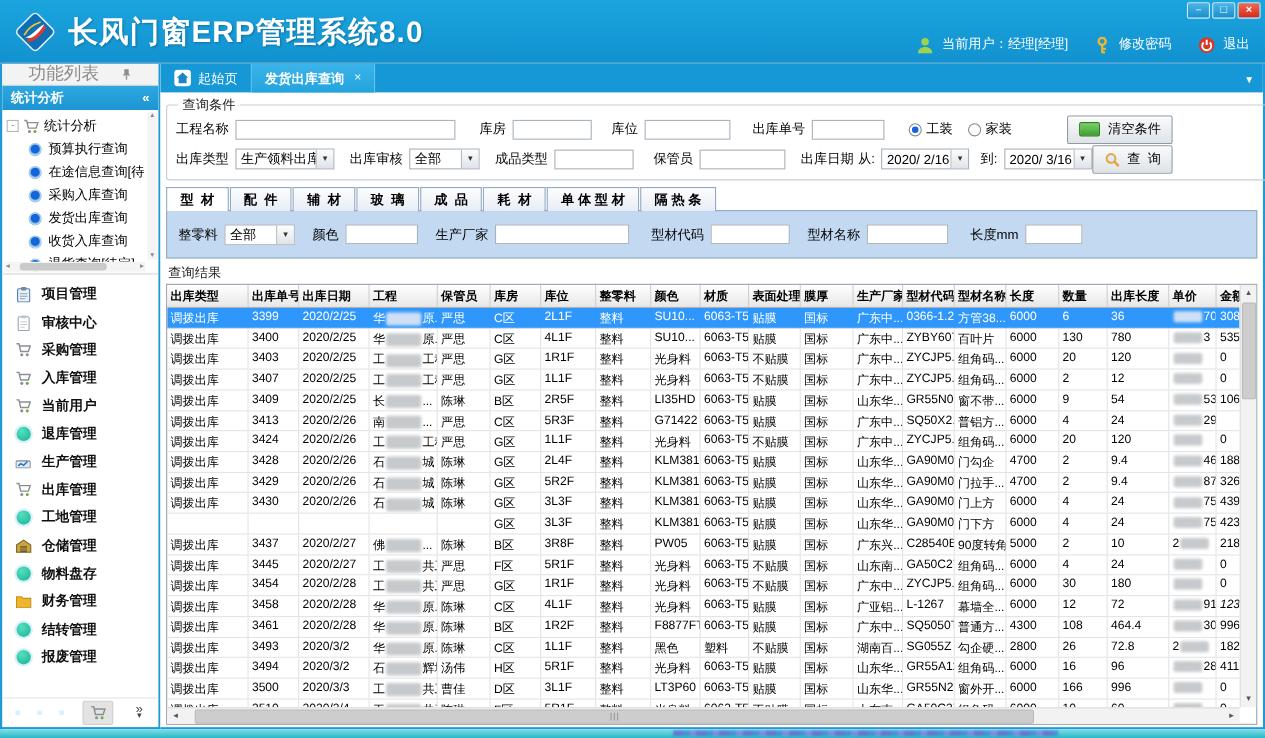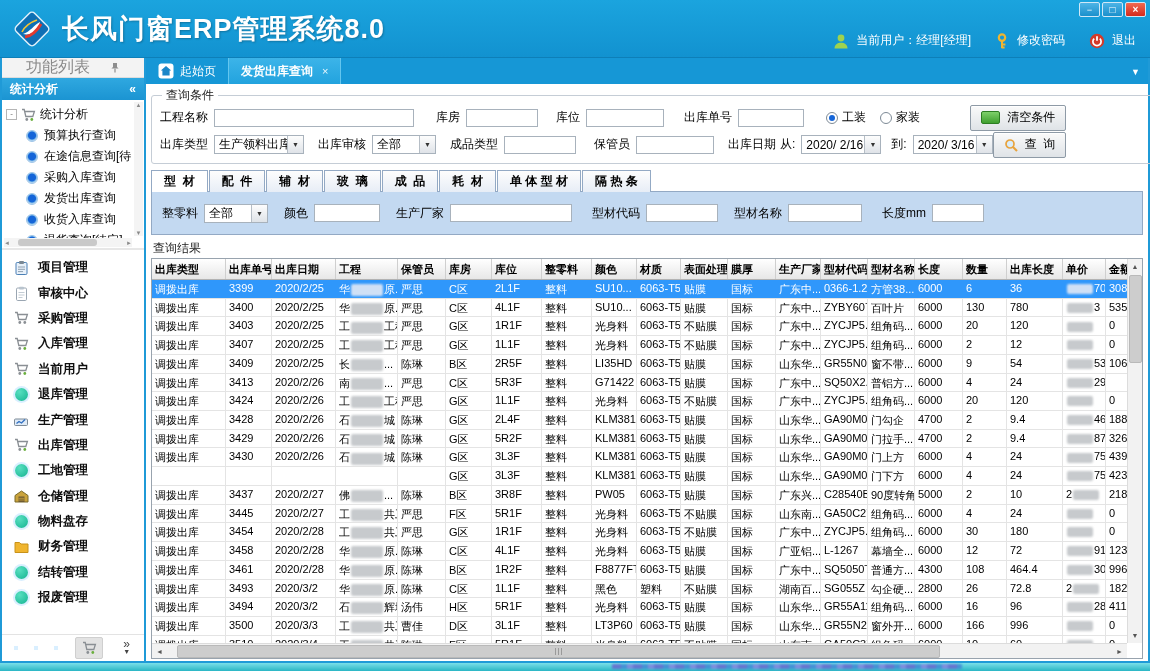--- a/index.html
+++ b/index.html
@@ -832,21 +832,21 @@
                 <div class="td" style="width: 44px;">6063-T5</div>
                 <div class="td" style="width: 47px;">贴膜</div>
                 <div class="td" style="width: 48px;">国标</div>
                 <div class="td" style="width: 45px;">广亚铝...</div>
                 <div class="td" style="width: 47px;">L-1267</div>
                 <div class="td" style="width: 47px; text-align: right;">幕墙全...</div>
                 <div class="td" style="width: 48px;">6000</div>
                 <div class="td" style="width: 44px;">12</div>
                 <div class="td" style="width: 56px;">72</div>
                 <div class="td" style="width: 43px;"><span class="blur"></span>916</div>
-                <div class="td" style="width: 28px;">123</div>
+                <div class="td" style="width: 28px; font-style: italic;">123</div>
               </div>
               <div class="trow">
                 <div class="td" style="width: 74px;">调拨出库</div>
                 <div class="td" style="width: 46px;">3461</div>
                 <div class="td" style="width: 64px;">2020/2/28</div>
                 <div class="td" style="width: 62px;">华<span class="blur wide"></span>原...</div>
                 <div class="td" style="width: 48px;">陈琳</div>
                 <div class="td" style="width: 46px;">B区</div>
                 <div class="td" style="width: 50px;">1R2F</div>
                 <div class="td" style="width: 50px;">整料</div>

